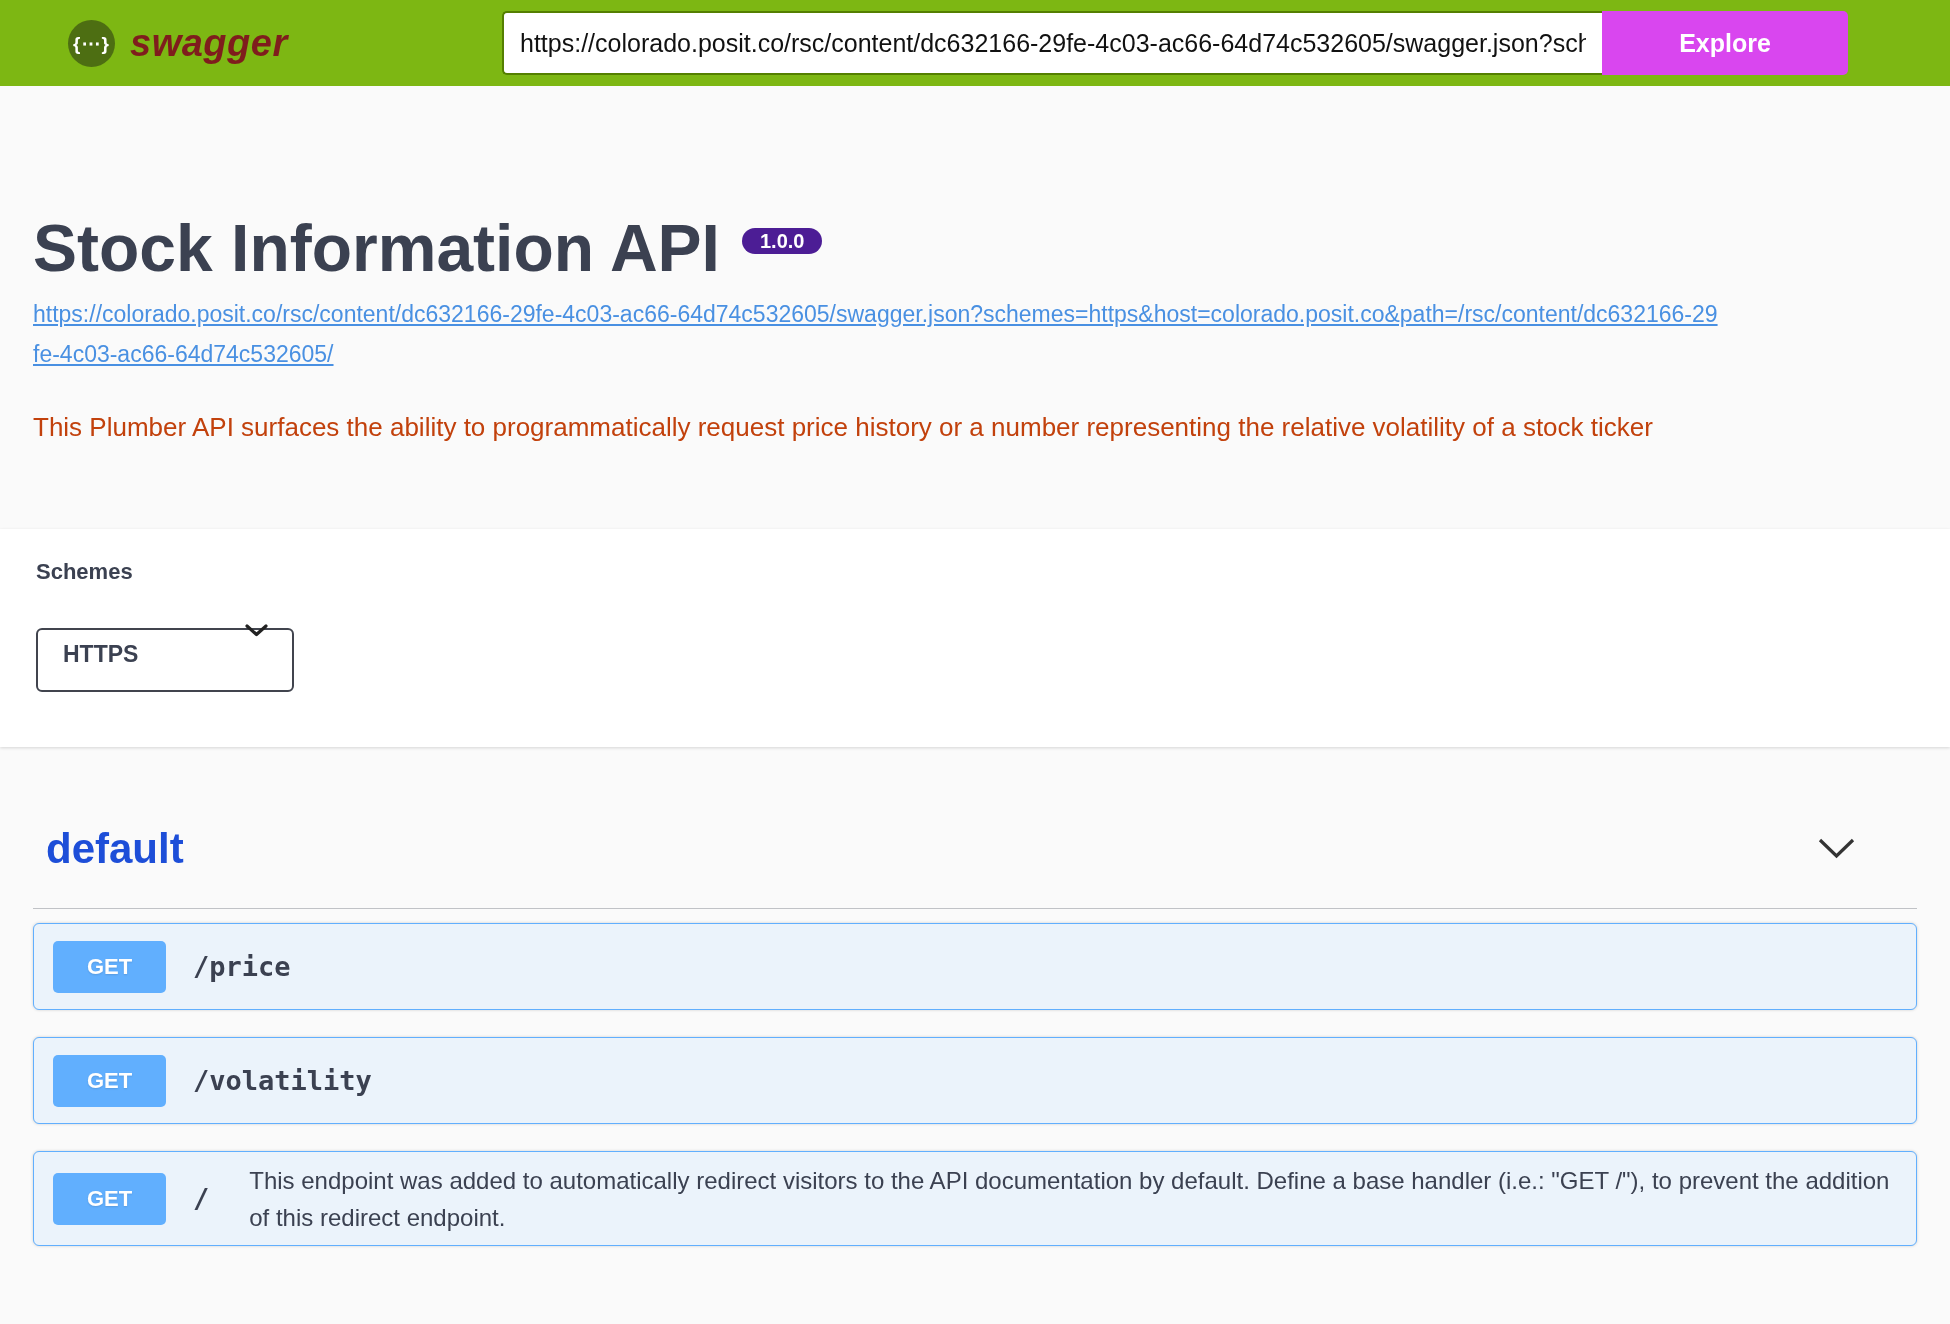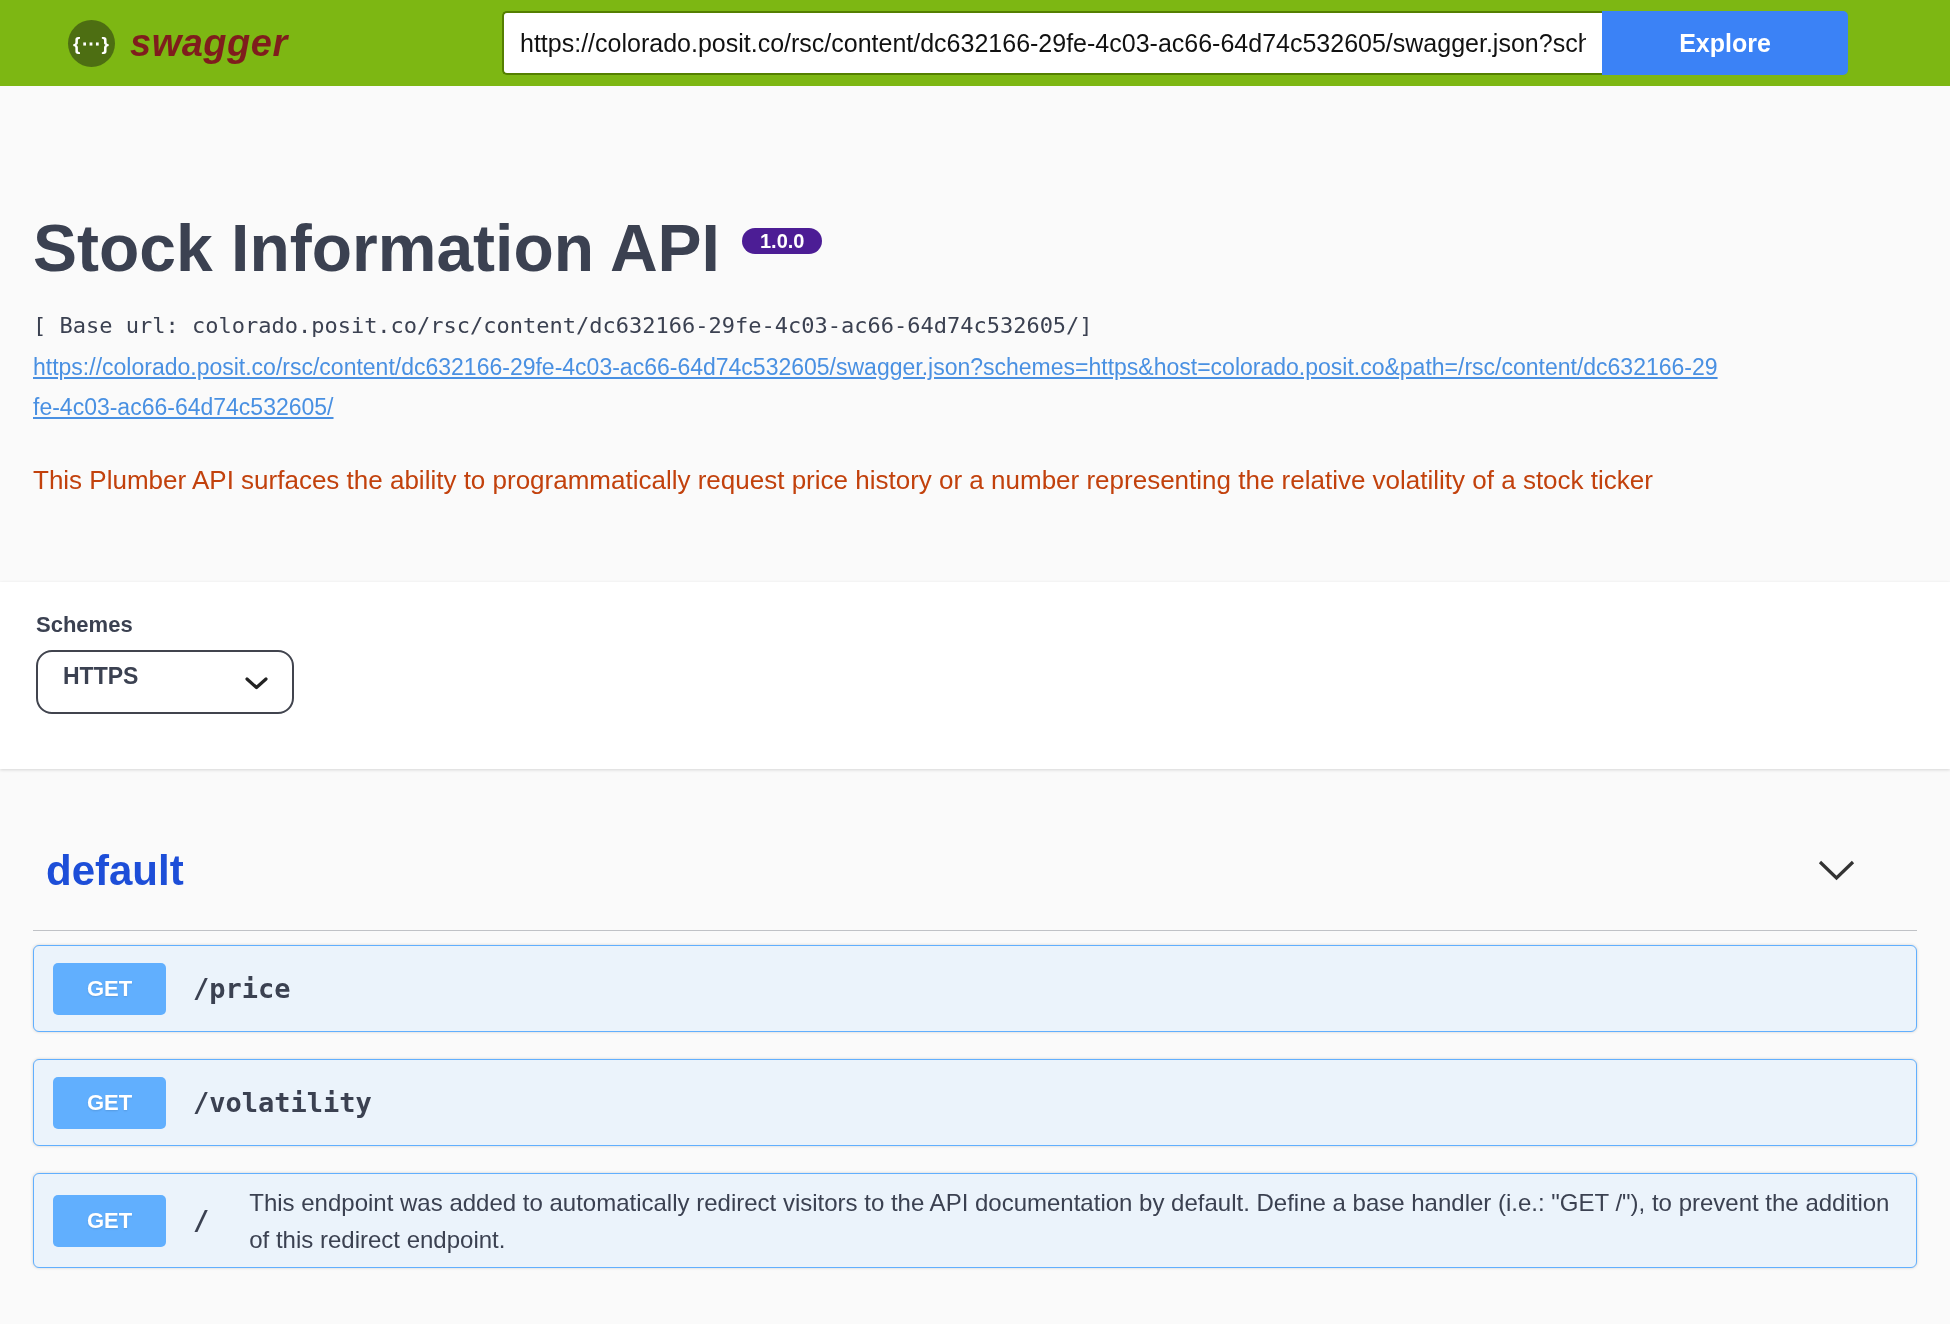--- a/index.html
+++ b/index.html
@@ -27,21 +27,21 @@
   .url-input {
     width:1100px; height:64px;
     border:2px solid #547f00; border-right:none;
     border-radius:5px 0 0 5px;
     font-size:25px; padding:0 16px; color:#111;
     outline:none; background:#fff;
     font-family:"Liberation Sans", sans-serif;
   }
   .explore-btn {
     width:246px; height:64px;
-    background:#3b82f6; border:none; border-radius:0 5px 5px 0;
+    background:#d946ef; border:none; border-radius:0 5px 5px 0;
     color:#fff; font-weight:700; font-size:25px;
     font-family:"Liberation Sans", sans-serif;
     cursor:pointer;
   }
   
   .info-section { padding:126px 33px 86px 33px; background:#fafafa; }
   .api-title {
     margin:0; font-size:66px; font-weight:700; line-height:73px;
     display:flex; align-items:flex-start; color:#3b4151;
   }
@@ -66,26 +66,27 @@
   
   .scheme-container {
     background:#fff; box-shadow:0 1px 3px rgba(0,0,0,0.15);
     padding:30px 33px 55px 36px;
   }
   .schemes-label { font-size:22px; font-weight:700; display:block; color:#3b4151; }
   .select-wrap { position:relative; margin-top:12px; width:258px; }
   .schemes-select {
     -webkit-appearance:none; appearance:none;
     width:258px; height:64px;
-    border:2px solid #41444e; border-radius:16px;
+    border:2px solid #41444e; border-radius:6px;
     background:#fff; color:#3b4151;
     font-weight:700; font-size:23px;
     padding:0 60px 12px 25px;
     font-family:"Liberation Sans", sans-serif;
     outline:none;
+    margin-top:31px;
   }
   .select-chevron { position:absolute; right:26px; top:26px; pointer-events:none; }
   
   .operations { padding:0 33px; }
   .tag-header {
     margin-top:42px; height:120px;
     display:flex; align-items:center;
     border-bottom:1px solid rgba(59,65,81,0.3);
     cursor:pointer;
   }
@@ -134,21 +135,20 @@
     <input class="url-input" type="text" value="https://colorado.posit.co/rsc/content/dc632166-29fe-4c03-ac66-64d74c532605/swagger.json?schemes=https&amp;host=colorado.posit.co&amp;path=/rsc/content/dc632166-29fe-4c03-ac66-64d74c532605/" style="">
     <button class="explore-btn">Explore</button>
   </div>
 </header>
 
 <section class="info-section">
   <h2 class="api-title">
     <span>Stock Information API</span>
     <span class="version-badge">1.0.0</span>
   </h2>
-  <div class="base-url">[ Base url: colorado.posit.co/rsc/content/dc632166-29fe-4c03-ac66-64d74c532605/]</div>
   <div class="spec-link-wrap">
     <a class="spec-link" href="#">https://colorado.posit.co/rsc/content/dc632166-29fe-4c03-ac66-64d74c532605/swagger.json?schemes=https&amp;host=colorado.posit.co&amp;path=/rsc/content/dc632166-29fe-4c03-ac66-64d74c532605/</a>
   </div>
   <div class="api-description">This Plumber API surfaces the ability to programmatically request price history or a number representing the relative volatility of a stock ticker</div>
 </section>
 
 <section class="scheme-container">
   <label class="schemes-label">Schemes</label>
   <div class="select-wrap">
     <select class="schemes-select">

